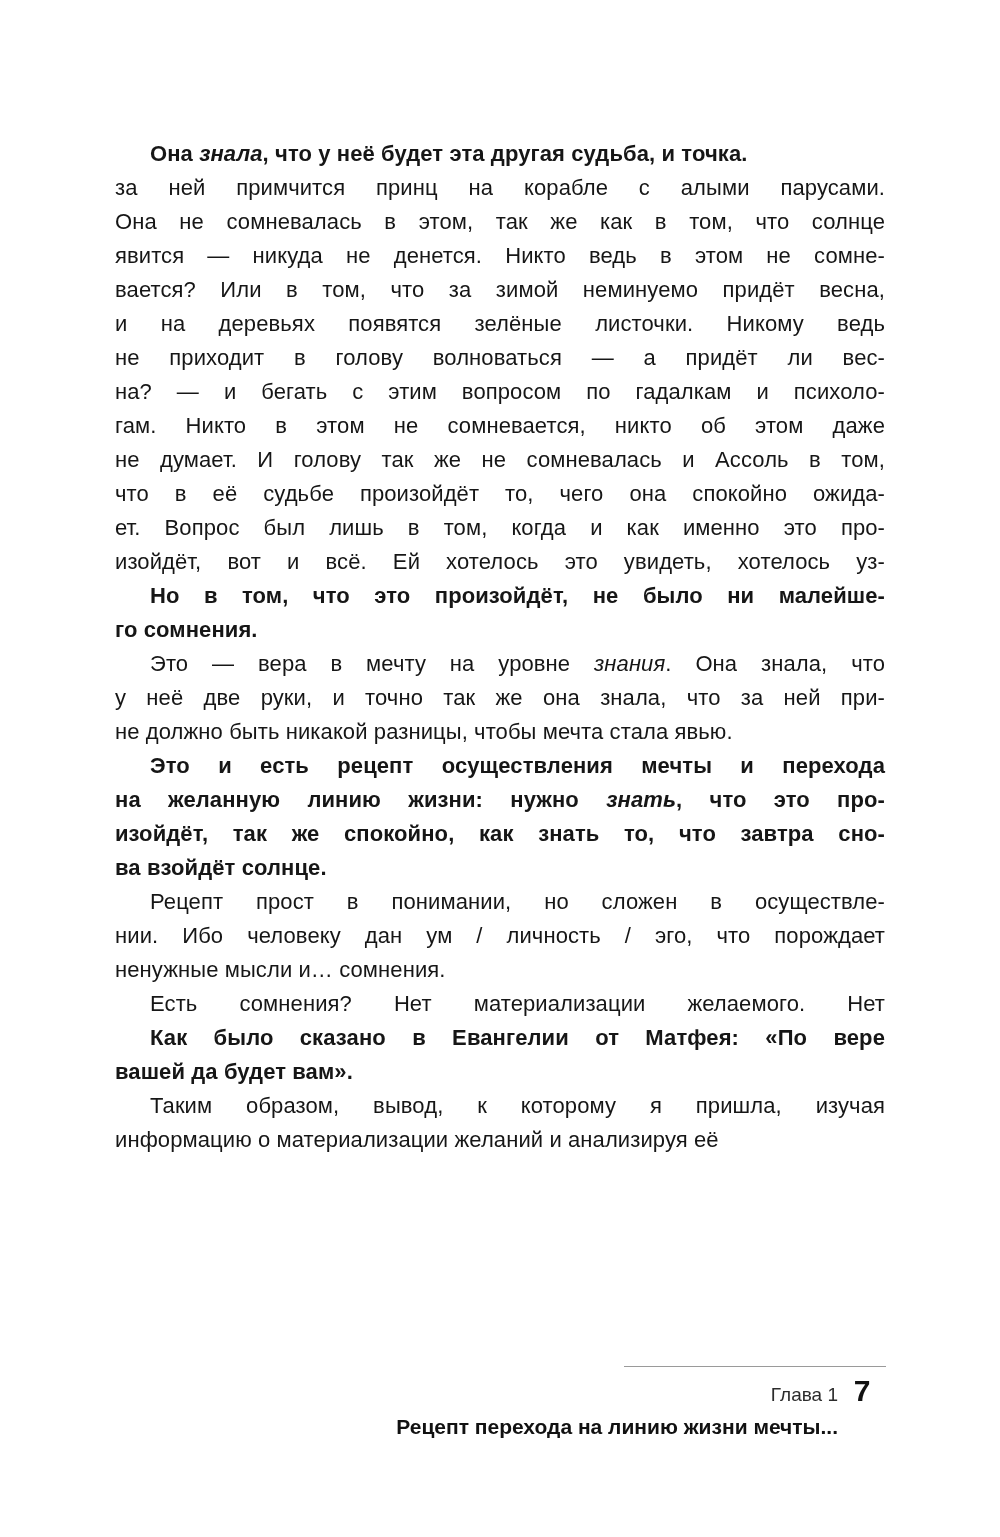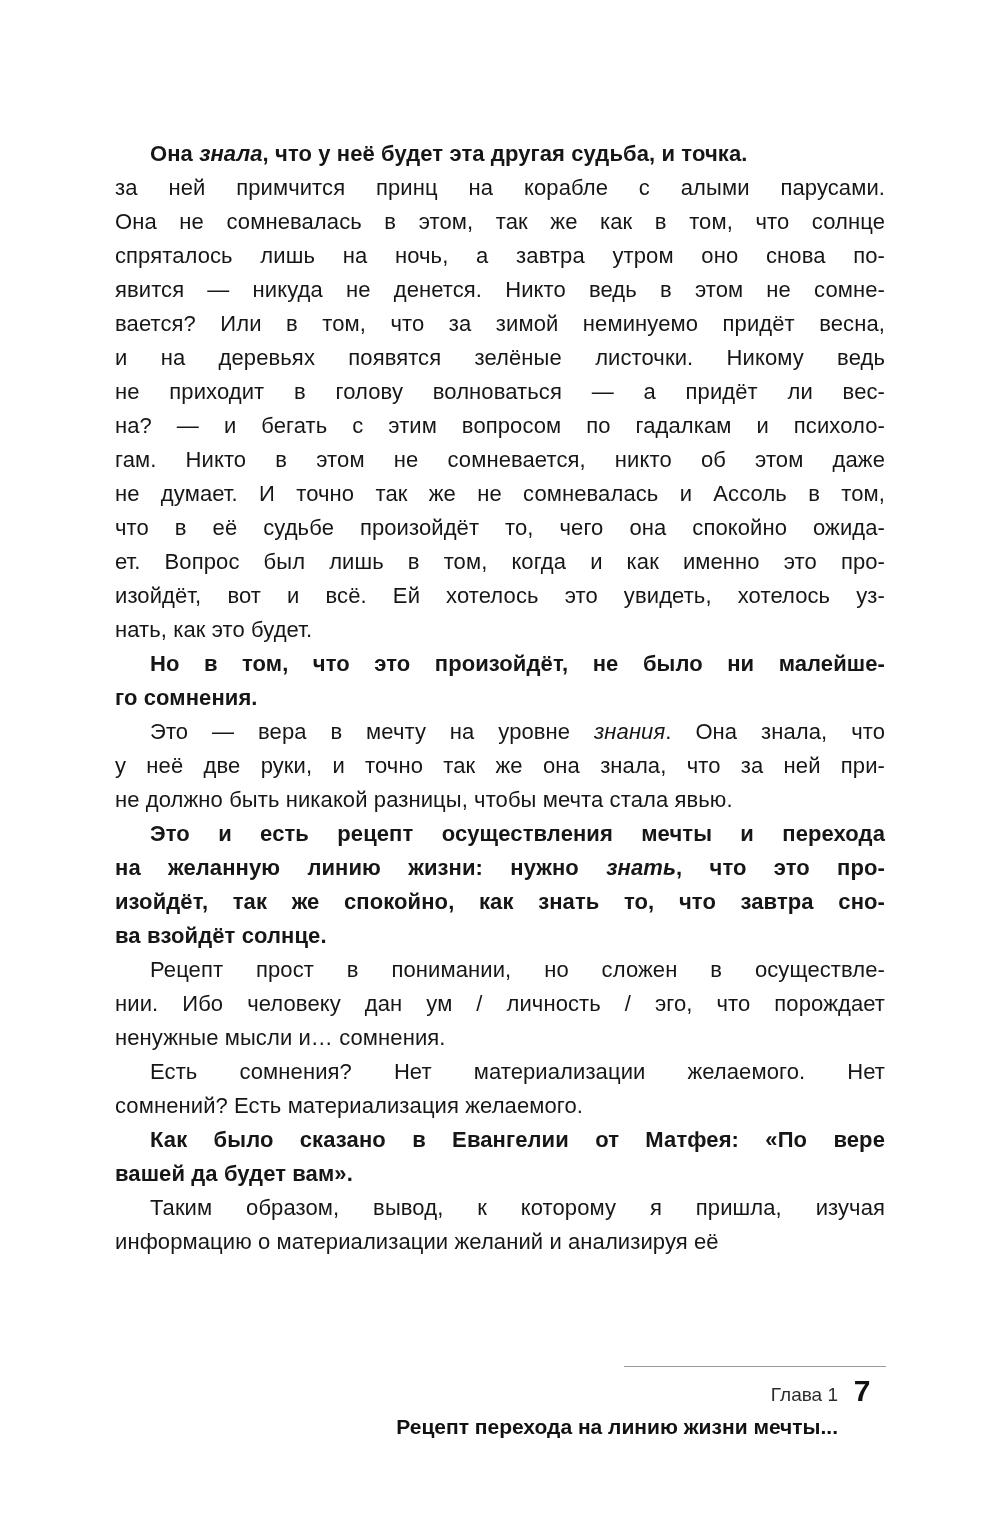--- a/index.html
+++ b/index.html
@@ -79,32 +79,30 @@
 
 <div class="page">
 
   <div class="text-body">
       <div class="paragraph">
         <div class="line first last"><span class="b">Она </span><span class="b i">знала</span><span class="b">, что у неё будет эта другая судьба, и точка.</span></div>
       </div>
       <div class="paragraph">
         <div class="line"><span>за ней примчится принц на корабле с алыми парусами.</span></div>
         <div class="line"><span>Она не сомневалась в этом, так же как в том, что солнце</span></div>
-        <div class="line"><span>спряталось лишь на ночь, а завтра утром оно снова по-</span></div>
         <div class="line"><span>явится — никуда не денется. Никто ведь в этом не сомне-</span></div>
         <div class="line"><span>вается? Или в том, что за зимой неминуемо придёт весна,</span></div>
         <div class="line"><span>и на деревьях появятся зелёные листочки. Никому ведь</span></div>
         <div class="line"><span>не приходит в голову волноваться — а придёт ли вес-</span></div>
         <div class="line"><span>на? — и бегать с этим вопросом по гадалкам и психоло-</span></div>
         <div class="line"><span>гам. Никто в этом не сомневается, никто об этом даже</span></div>
-        <div class="line"><span>не думает. И точно так же не сомневалась и Ассоль в том,</span></div>
+        <div class="line"><span>не думает. И голову так же не сомневалась и Ассоль в том,</span></div>
         <div class="line"><span>что в её судьбе произойдёт то, чего она спокойно ожида-</span></div>
         <div class="line"><span>ет. Вопрос был лишь в том, когда и как именно это про-</span></div>
         <div class="line"><span>изойдёт, вот и всё. Ей хотелось это увидеть, хотелось уз-</span></div>
-        <div class="line last"><span>нать, как это будет.</span></div>
       </div>
       <div class="paragraph">
         <div class="line first"><span class="b">Но в том, что это произойдёт, не было ни малейше-</span></div>
         <div class="line last"><span class="b">го сомнения.</span></div>
       </div>
       <div class="paragraph">
         <div class="line first"><span>Это — вера в мечту на уровне </span><span class="i">знания</span><span>. Она знала, что</span></div>
         <div class="line"><span>у неё две руки, и точно так же она знала, что за ней при-</span></div>
         <div class="line last"><span>не должно быть никакой разницы, чтобы мечта стала явью.</span></div>
       </div>
@@ -114,21 +112,20 @@
         <div class="line"><span class="b">изойдёт, так же спокойно, как знать то, что завтра сно-</span></div>
         <div class="line last"><span class="b">ва взойдёт солнце.</span></div>
       </div>
       <div class="paragraph">
         <div class="line first"><span>Рецепт прост в понимании, но сложен в осуществле-</span></div>
         <div class="line"><span>нии. Ибо человеку дан ум / личность / эго, что порождает</span></div>
         <div class="line last"><span>ненужные мысли и… сомнения.</span></div>
       </div>
       <div class="paragraph">
         <div class="line first"><span>Есть сомнения? Нет материализации желаемого. Нет</span></div>
-        <div class="line last"><span>сомнений? Есть материализация желаемого.</span></div>
       </div>
       <div class="paragraph">
         <div class="line first"><span class="b">Как было сказано в Евангелии от Матфея: «По вере</span></div>
         <div class="line last"><span class="b">вашей да будет вам».</span></div>
       </div>
       <div class="paragraph">
         <div class="line first"><span>Таким образом, вывод, к которому я пришла, изучая</span></div>
         <div class="line last"><span>информацию о материализации желаний и анализируя её</span></div>
       </div>
     </div>

